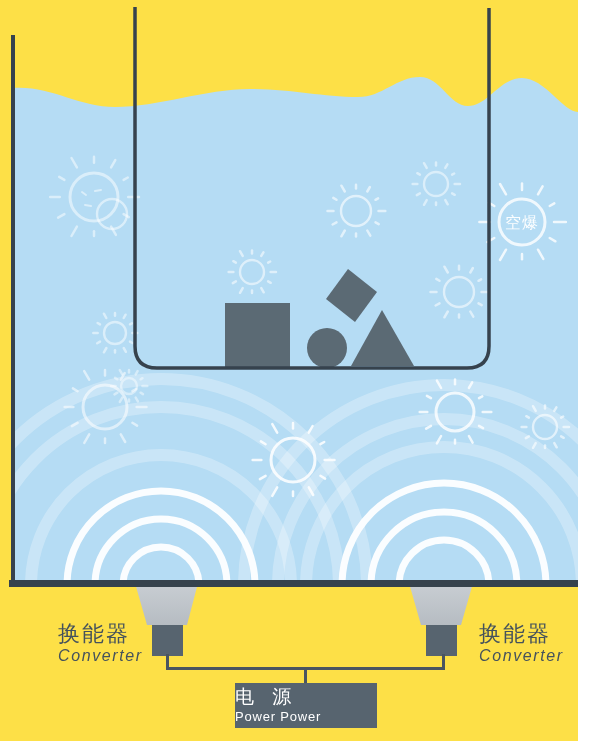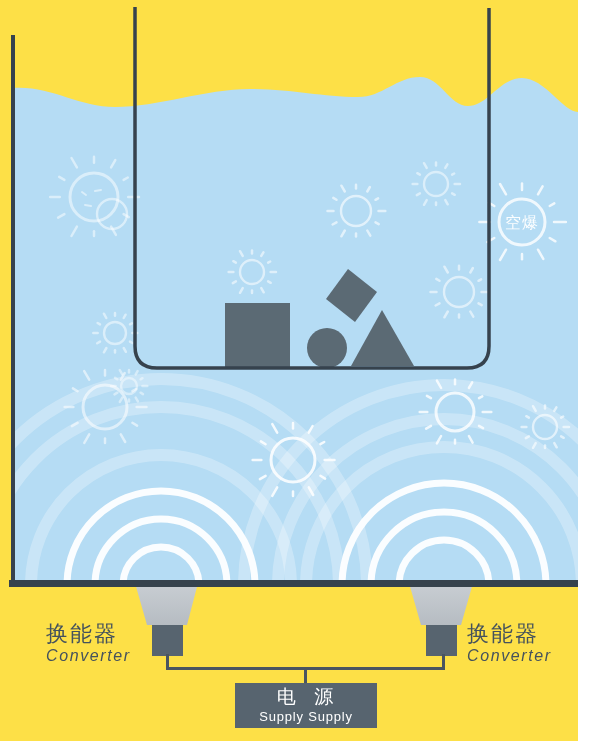--- a/index.html
+++ b/index.html
@@ -10,31 +10,32 @@
     overflow:hidden;
     font-family:"Liberation Sans","DejaVu Sans",sans-serif;
   }
   .stage svg{position:absolute;left:0;top:0;}
   svg text{font-family:"Liberation Sans","DejaVu Sans",sans-serif;}
   .lbl{
     position:absolute;
     color:var(--label,#45525c);
     line-height:1.05;
     white-space:nowrap;
+    margin-left:12px;
   }
   .lbl .zh{font-size:22px;letter-spacing:2px;font-weight:500;}
   .lbl .en{font-size:16px;letter-spacing:1.6px;margin-top:3px;font-style:italic;}
   .lbl-left{left:46px;top:622px;}
   .lbl-right{left:467px;top:622px;}
   .power{
     position:absolute;
     left:235px;top:683px;width:142px;height:45px;
     background:var(--power-box,#57646f);
     color:var(--power-text,#ffffff);
-    display:flex;flex-direction:column;align-items:center;justify-content:center;
+    display:flex;flex-direction:column;justify-content:center;
   }
   .power .zh{font-size:19px;letter-spacing:2px;word-spacing:9px;line-height:1.1;}
   .power .en{font-size:13px;letter-spacing:0.8px;margin-top:1px;}
 </style>
 </head>
 <body>
 
 <div class="stage" style="--label: #45525c; --power-box: #57646f; --power-text: #ffffff;">
   <svg id="diagram" width="611" height="741" viewBox="0 0 611 741">
       <defs>
@@ -274,15 +275,15 @@
     <div class="en">Converter</div>
   </div>
 
   <div class="lbl lbl-right">
     <div class="zh">换能器</div>
     <div class="en">Converter</div>
   </div>
 
   <div class="power">
     <div class="zh">电 源</div>
-    <div class="en">Supply Supply</div>
+    <div class="en">Power Power</div>
   </div>
 </div>
 
 </body></html>

